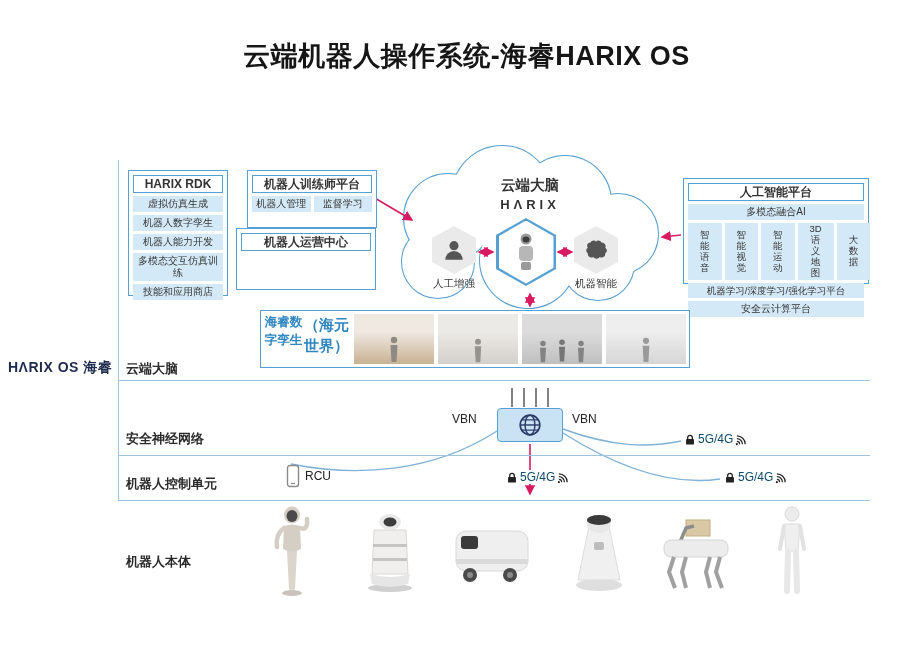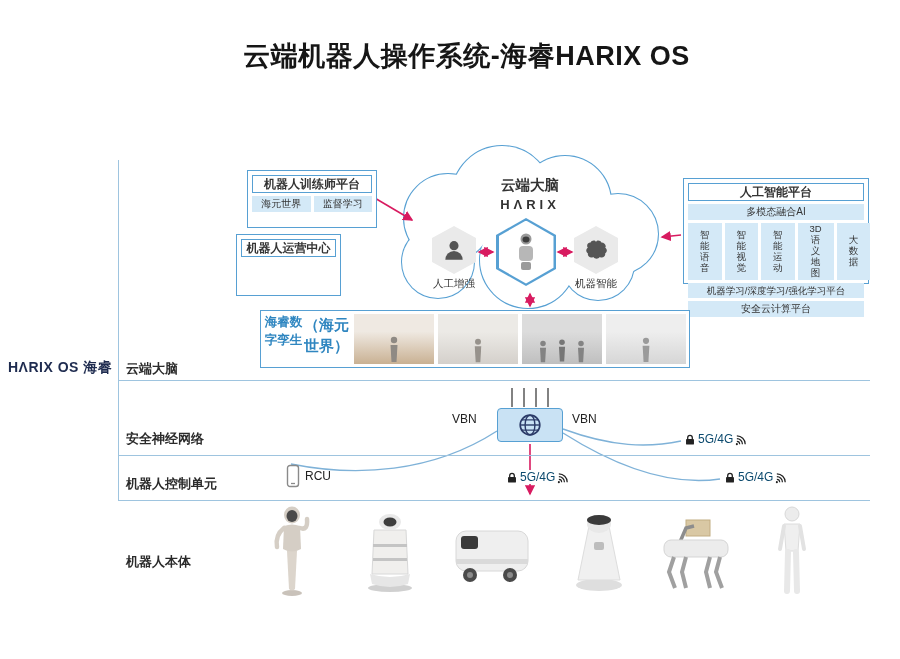--- a/index.html
+++ b/index.html
@@ -140,30 +140,40 @@
   <div class="hline" style="top:380px"></div>
   <div class="hline" style="top:455px"></div>
   <div class="hline" style="top:500px"></div>
 
   <div class="brand">HΛRIX OS 海睿</div>
   <div class="rowlabel" style="top:360px">云端大脑</div>
   <div class="rowlabel" style="top:430px">安全神经网络</div>
   <div class="rowlabel" style="top:475px">机器人控制单元</div>
   <div class="rowlabel" style="top:553px">机器人本体</div>
 
+  <div class="box" style="left:128px;top:170px;width:100px;height:126px">
+    <div class="box-title">HARIX RDK</div>
+    <div class="vlist">
+        <div class="chip">虚拟仿真生成</div>
+        <div class="chip">机器人数字孪生</div>
+        <div class="chip">机器人能力开发</div>
+        <div class="chip">多模态交互仿真训练</div>
+        <div class="chip">技能和应用商店</div>
+      </div>
+  </div>
 
   <div class="box" style="left:247px;top:170px;width:130px;height:58px">
     <div class="box-title">机器人训练师平台</div>
     <div class="hlist">
-        <div class="chip">海元世界</div>
+        <div class="chip">机器人管理</div>
         <div class="chip">监督学习</div>
       </div>
   </div>
 
-  <div class="box" style="left:236px;top:234px;width:105px;height:62px">
+  <div class="box" style="left:236px;top:228px;width:140px;height:62px">
     <div class="box-title">机器人运营中心</div>
   </div>
 
   <div class="cloud-name">云端大脑</div>
   <div class="cloud-logo">HΛRIX</div>
 
   <div class="hex hex-abs gray" style="left:432px;top:226px;width:44px;height:48px">
     <svg width="26" height="26" viewBox="0 0 24 24">
       <circle cx="12" cy="8" r="4.2" fill="#555"></circle>
       <path d="M4 21 a8 8 0 0 1 16 0 Z" fill="#555"></path>

